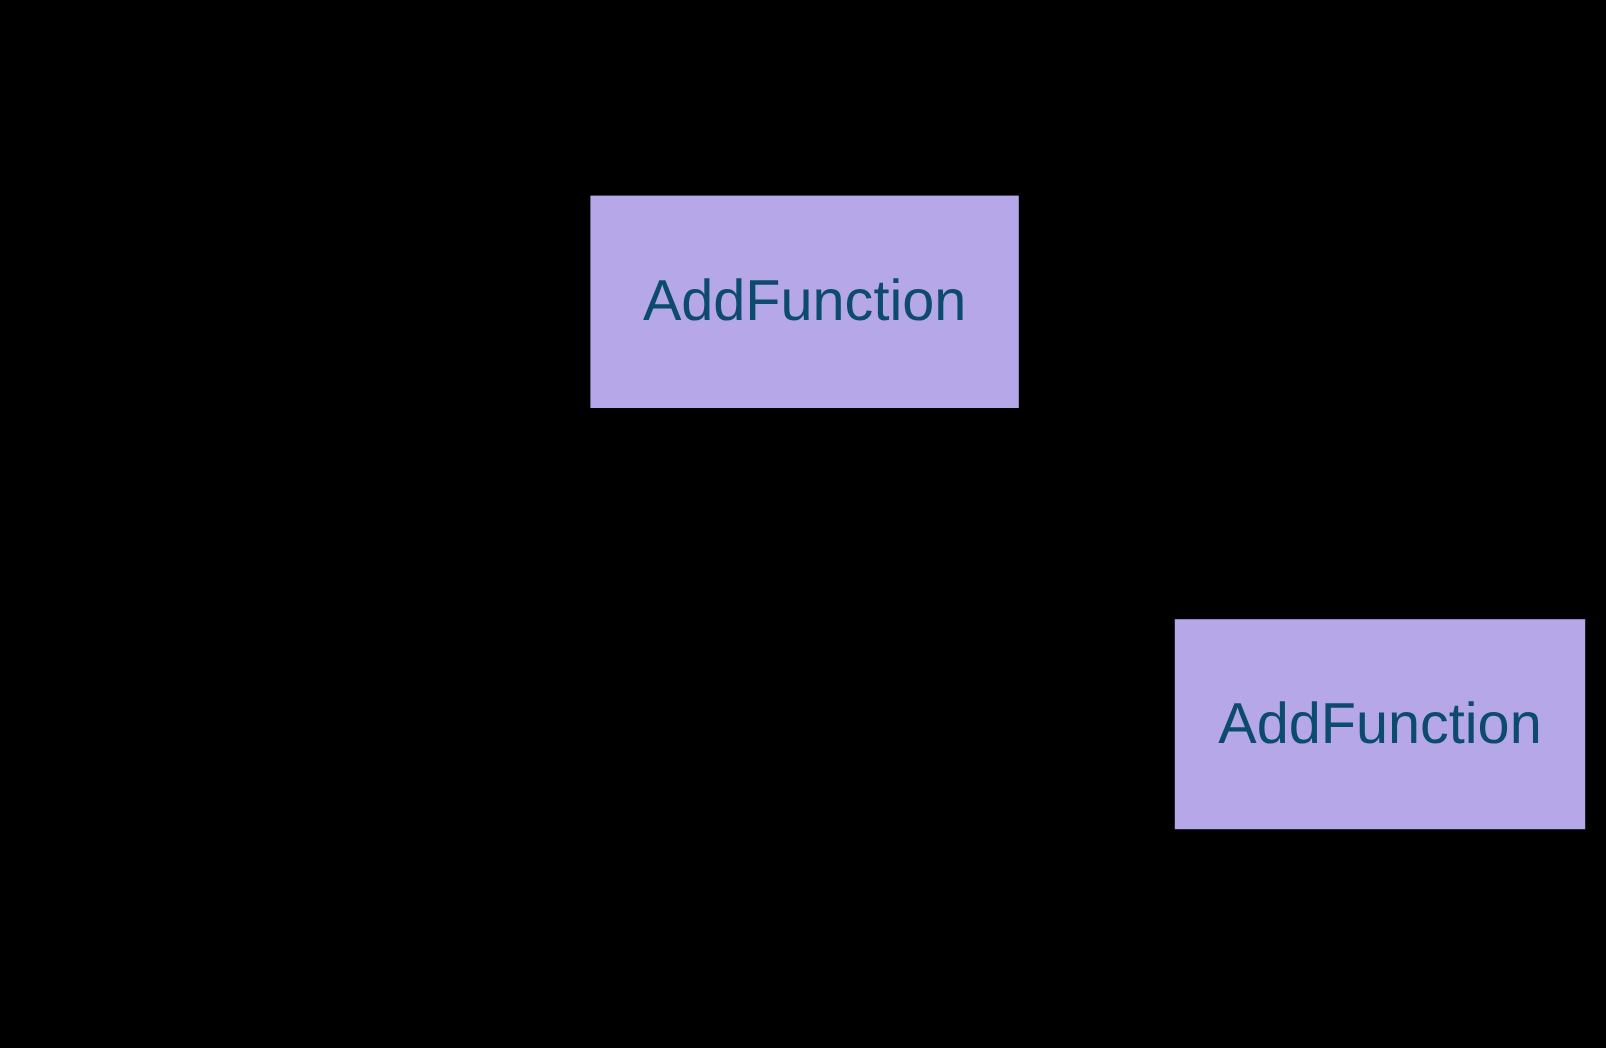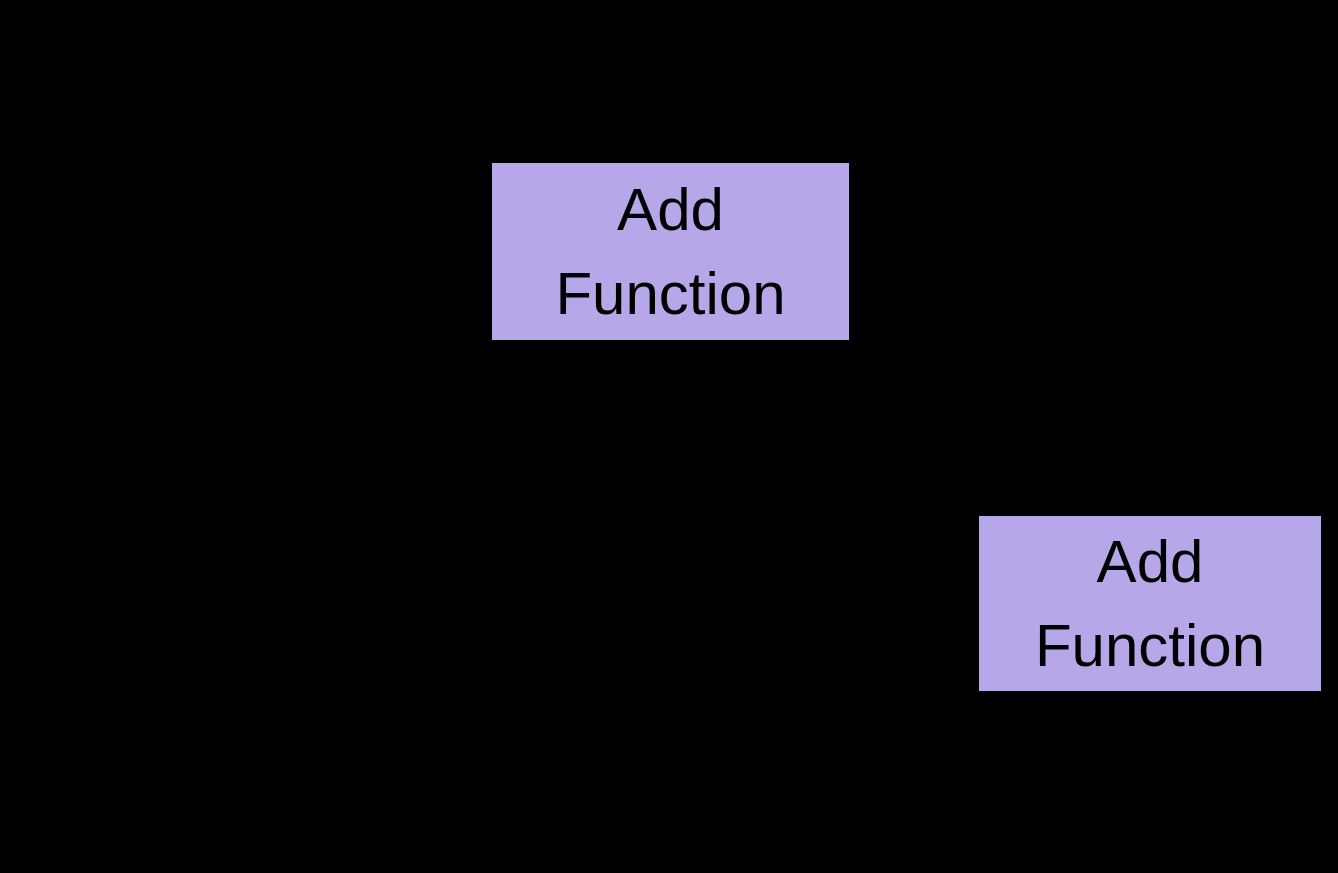--- a/index.html
+++ b/index.html
@@ -15,26 +15,25 @@
     height: 873px;
     background: #000000;
     overflow: hidden;
     font-family: "Liberation Sans", "DejaVu Sans", sans-serif;
   }
 
   .node {
     position: absolute;
     box-sizing: border-box;
     display: flex;
-    flex-direction: column;
     align-items: center;
     justify-content: center;
     background: #b6a8e8;
-    color: #000000;
-    font-size: 60px;
+    color: #0c4a6e;
+    font-size: 48px;
     line-height: 84px;
     font-weight: 400;
     text-align: center;
     white-space: nowrap;
     letter-spacing: 0;
     user-select: none;
   }
 
   .node .line {
     display: block;

